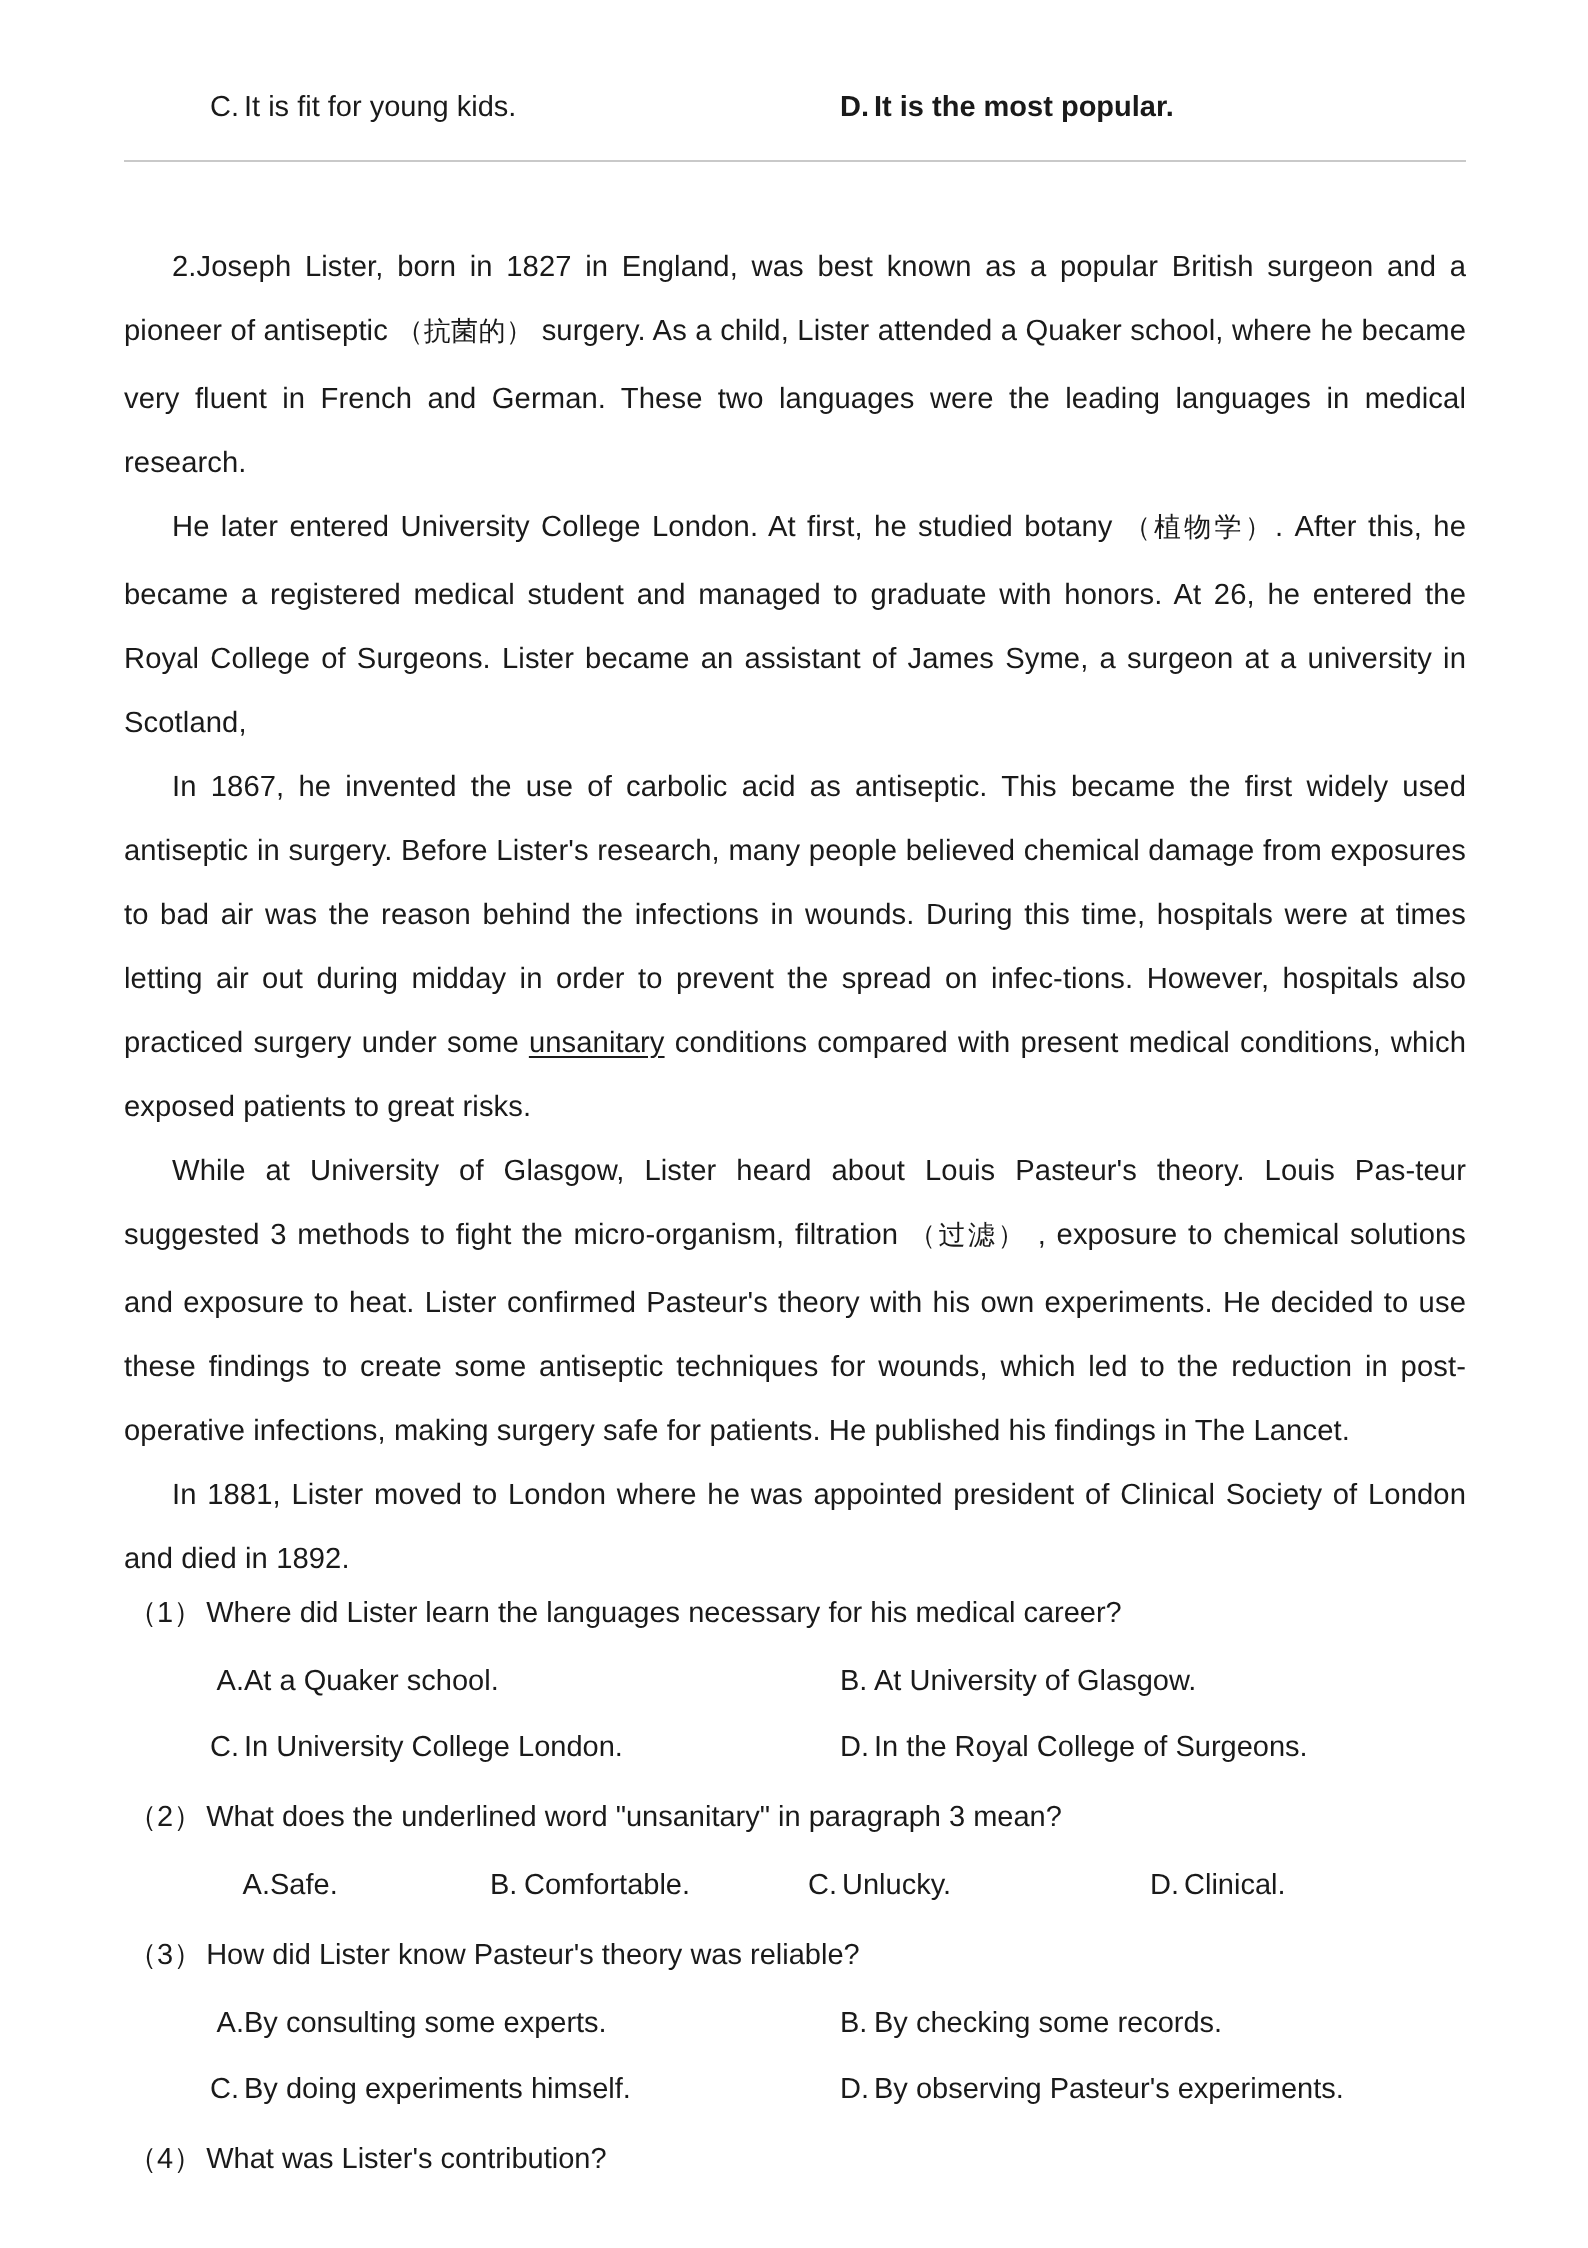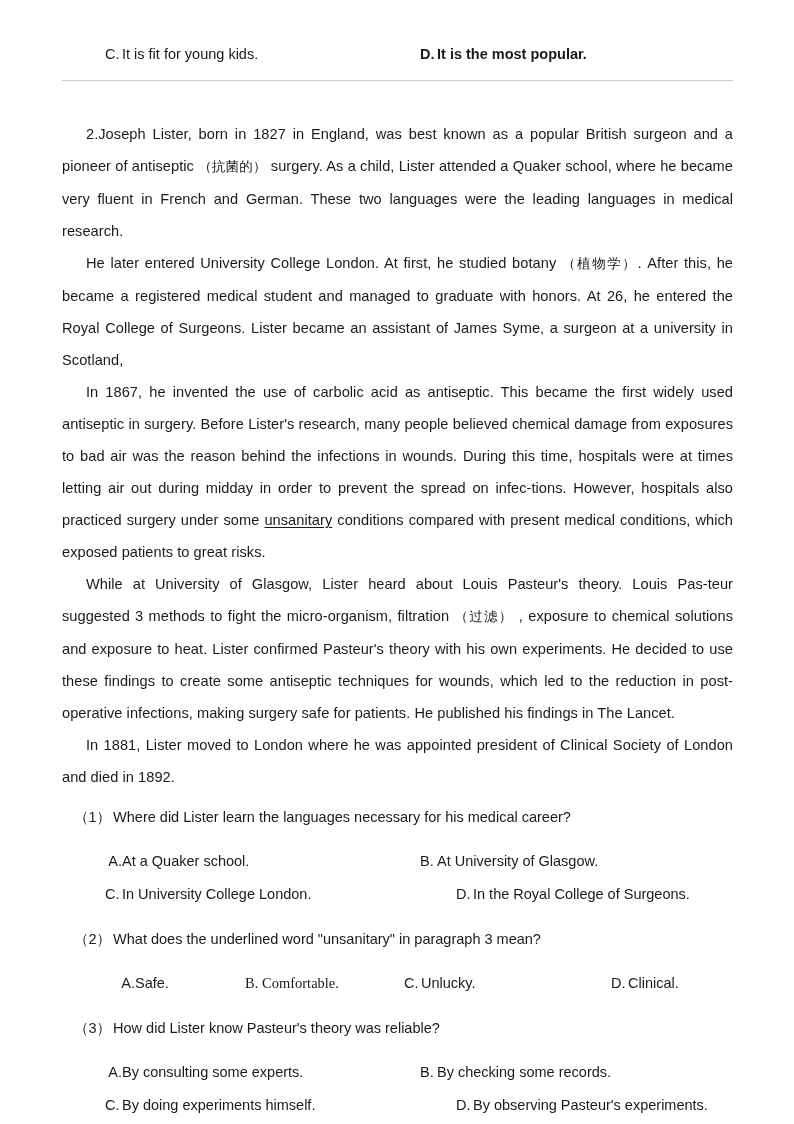--- a/index.html
+++ b/index.html
@@ -70,41 +70,41 @@
   .para {
     margin: 0;
     font-size: 14.6px;
     line-height: 32px;
     text-align: justify;
     text-justify: inter-word;
     text-indent: 24px;
     letter-spacing: 0.05px;
   }
   .para .cn {
-    font-family: Liberation Sans, sans-serif;
+    font-family: Liberation Mono, monospace;
     font-size: 13.5px;
   }
   .para u {
     text-decoration: underline;
     text-underline-offset: 2px;
   }
 
   
   .questions {
     position: absolute;
     left: 62px;
     top: 789px;
     width: 671px;
     font-size: 14.5px;
   }
   .q-block {
     position: relative;
   }
   .q-stem {
-    margin: 12px;
+    margin: 2px;
     line-height: 32px;
     white-space: nowrap;
   }
   .q-num {
     display: inline-block;
     margin-right: 2px;
   }
   .opt-row {
     position: relative;
     height: 33px;
@@ -112,24 +112,24 @@
   }
   .opt {
     position: absolute;
     top: 0;
     white-space: nowrap;
   }
   
   .col-a { left: 43px; text-align: right; }
   .col-b { left: 358px; }
   .col-c { left: 43px; }
-  .col-d { left: 358px; margin-left: 36px; }
+  .col-d { left: 358px; }
   
   .q4 .col-a { left: 56px; }
-  .q4 .col-b { left: 183px; font-family: Liberation Serif, serif; }
+  .q4 .col-b { left: 183px; }
   .q4 .col-c { left: 342px; }
   .q4 .col-d { left: 513px; }
 </style>
 </head>
 <body>
 
 <div class="page">
 
   <div class="carry-row">
     <div class="carry-c">

